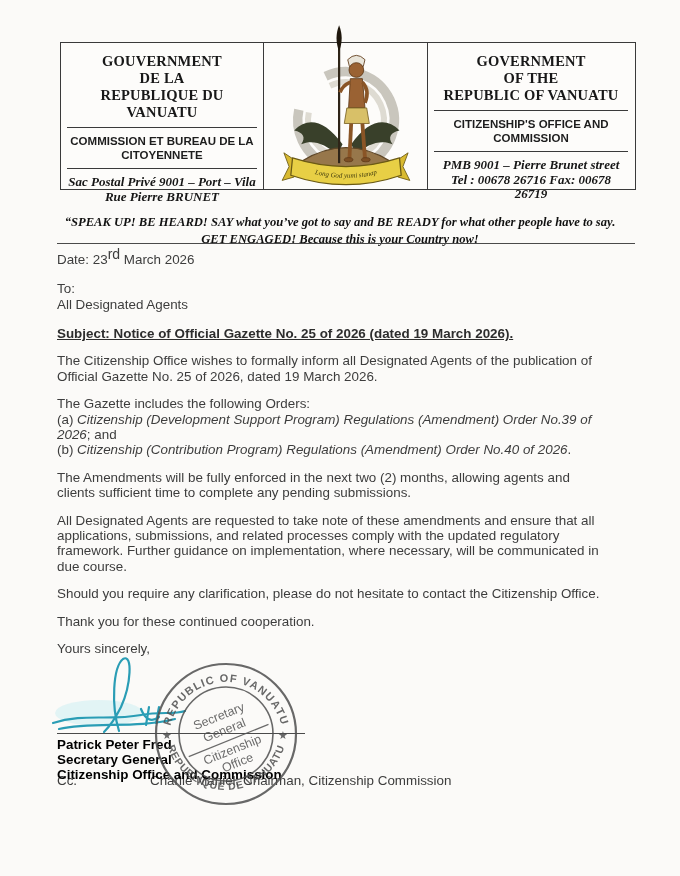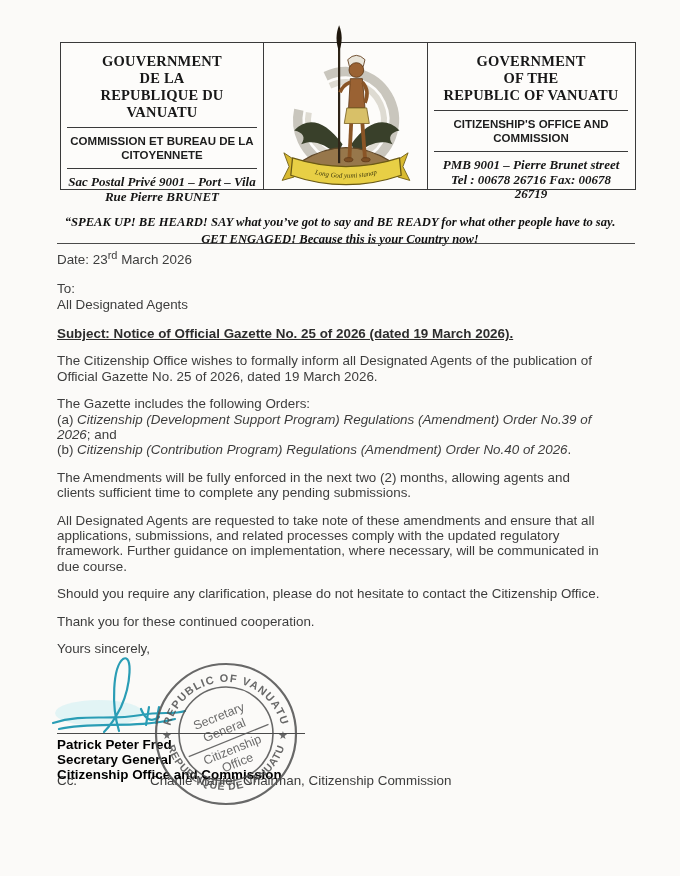--- a/index.html
+++ b/index.html
@@ -34,21 +34,21 @@
     margin:208px 40px 0;text-align:center;
     font-family:"Liberation Serif",serif;font-style:italic;font-weight:bold;
     font-size:12.6px;line-height:16.5px;color:#111;
     position:absolute;left:0;right:0;top:6px;
   }
   .slogan-rule{position:absolute;left:57px;right:45px;top:243px;border-top:1.4px solid #4a4a4a;}
   
   .letter{position:absolute;left:57px;top:252px;width:546px;font-size:13.4px;line-height:15.4px;color:#3d3d3d;}
   .letter p{margin:0 0 12px;}
   .meta-line{line-height:16px;}
-  sup.ord{font-size:11px;vertical-align:super;line-height:0;}
+  sup.ord{font-size:14px;vertical-align:super;line-height:0;}
   .gap{height:13px;}
   .subject{font-weight:bold;text-decoration:underline;color:#2d2d2d;margin:0 0 14px;}
   .it{font-style:italic;}
   
   .sig-area{position:relative;height:112px;}
   .sig-svg{position:absolute;left:-8px;top:-16px;pointer-events:none;}
   .sig-line{position:absolute;left:0;top:72px;width:248px;border-top:1.5px solid #4a4a4a;}
   .sig-names{position:absolute;left:0;top:76px;line-height:15.4px;color:#000000;font-weight:bold;}
   .stamp-svg{position:absolute;left:94px;top:-2px;pointer-events:none;opacity:.85;z-index:4;}
   

